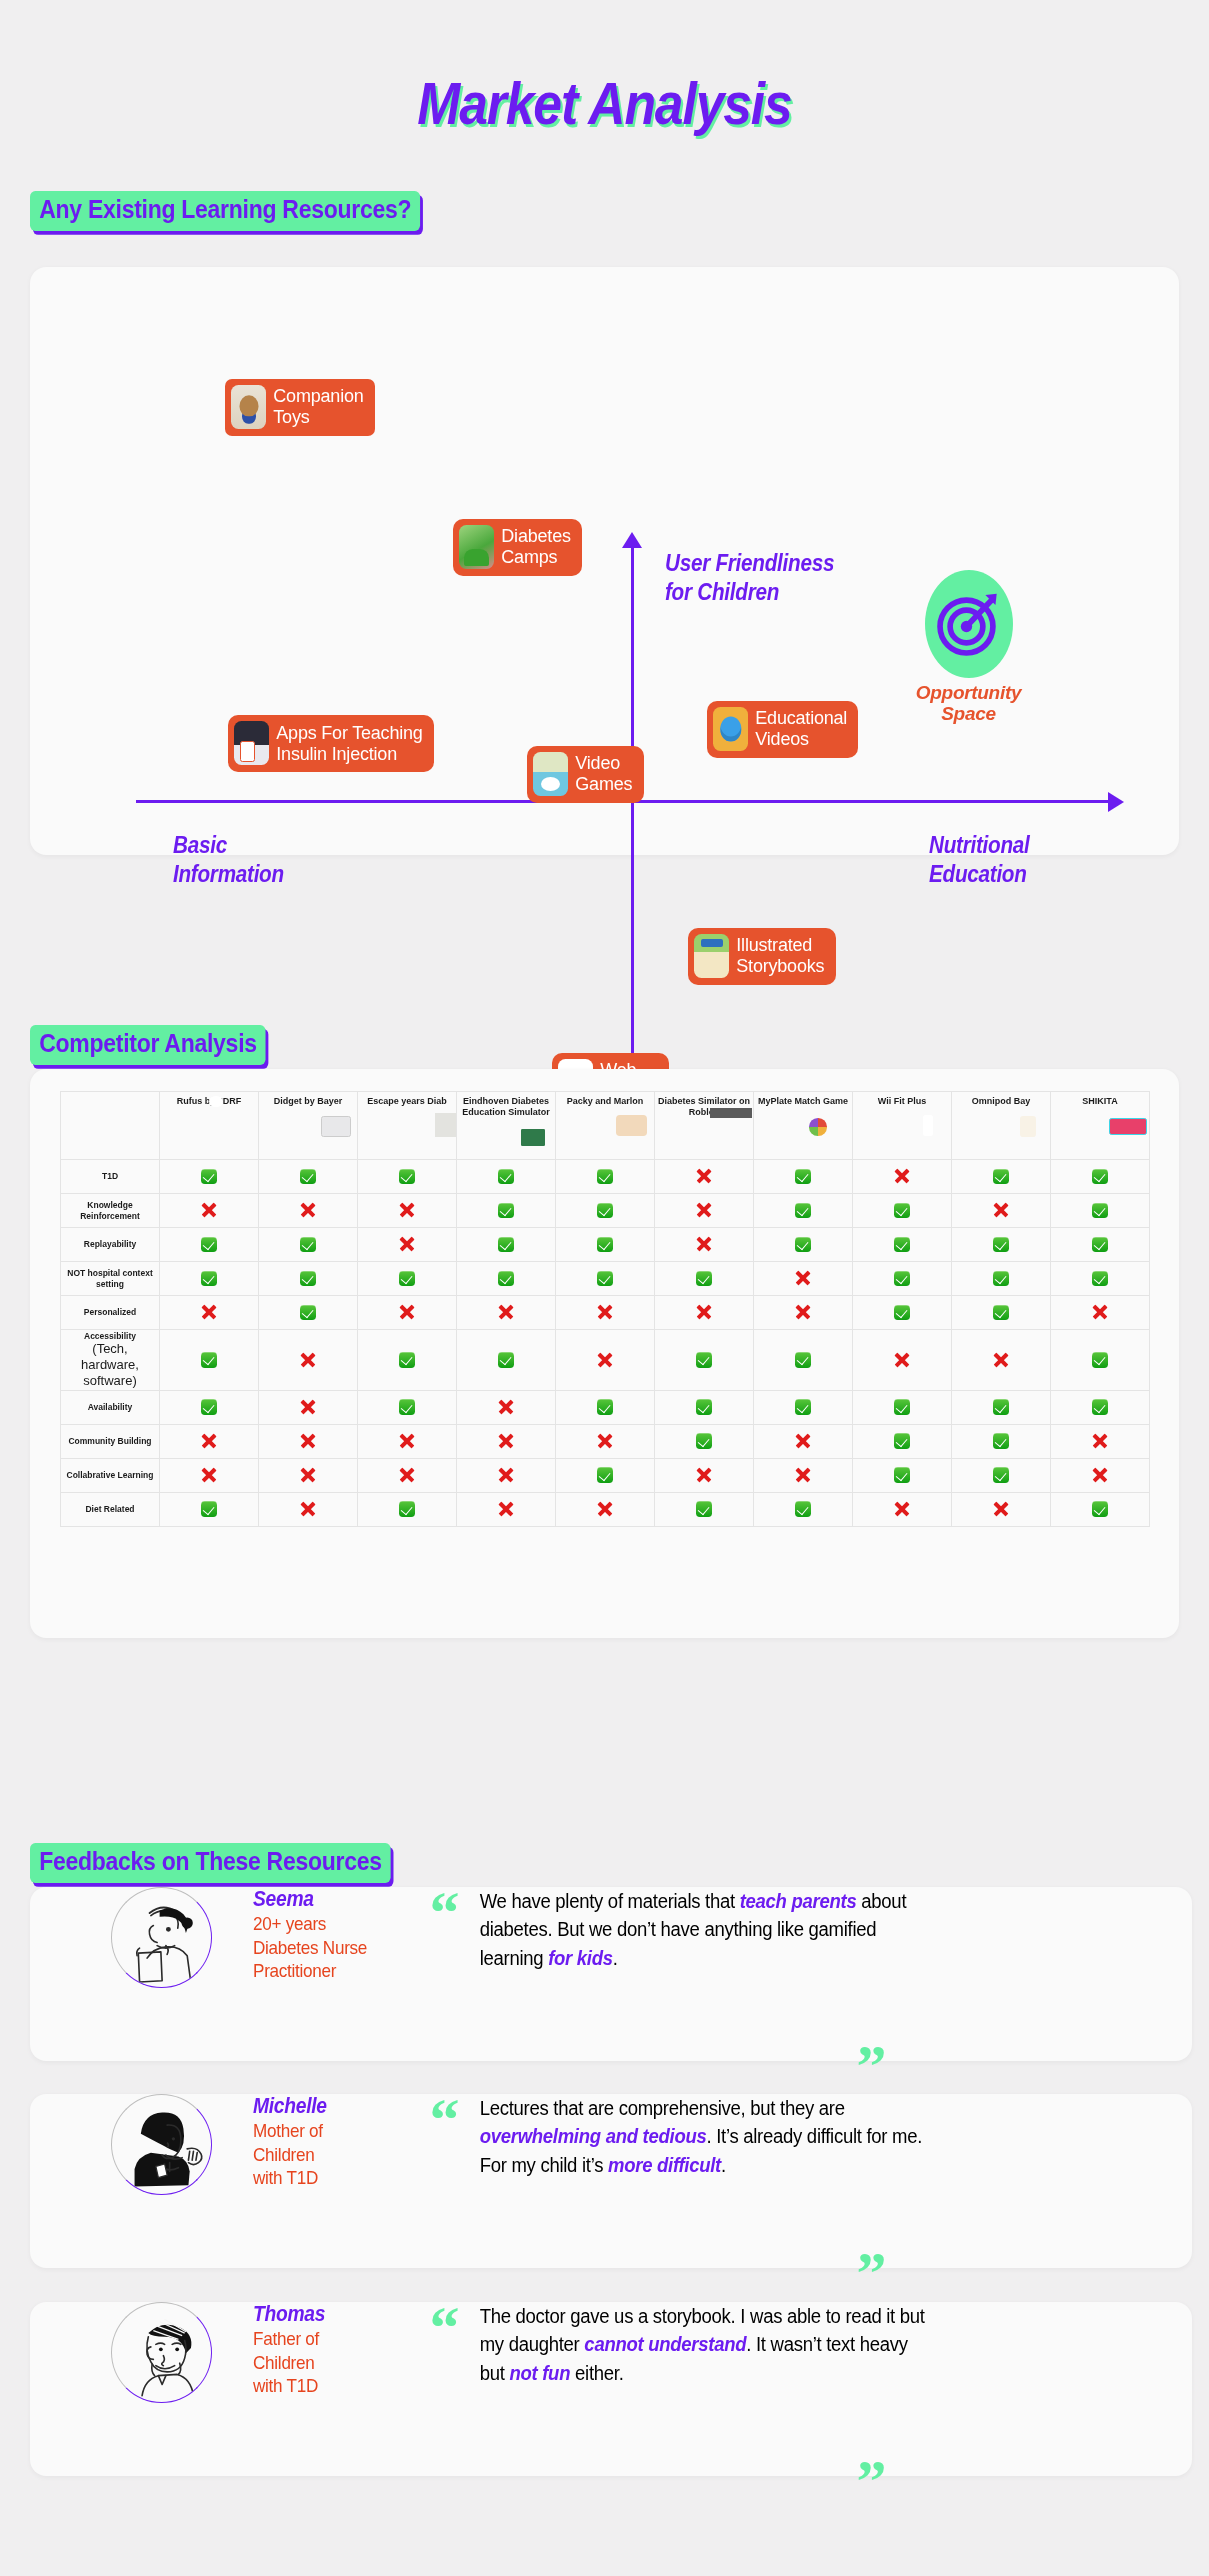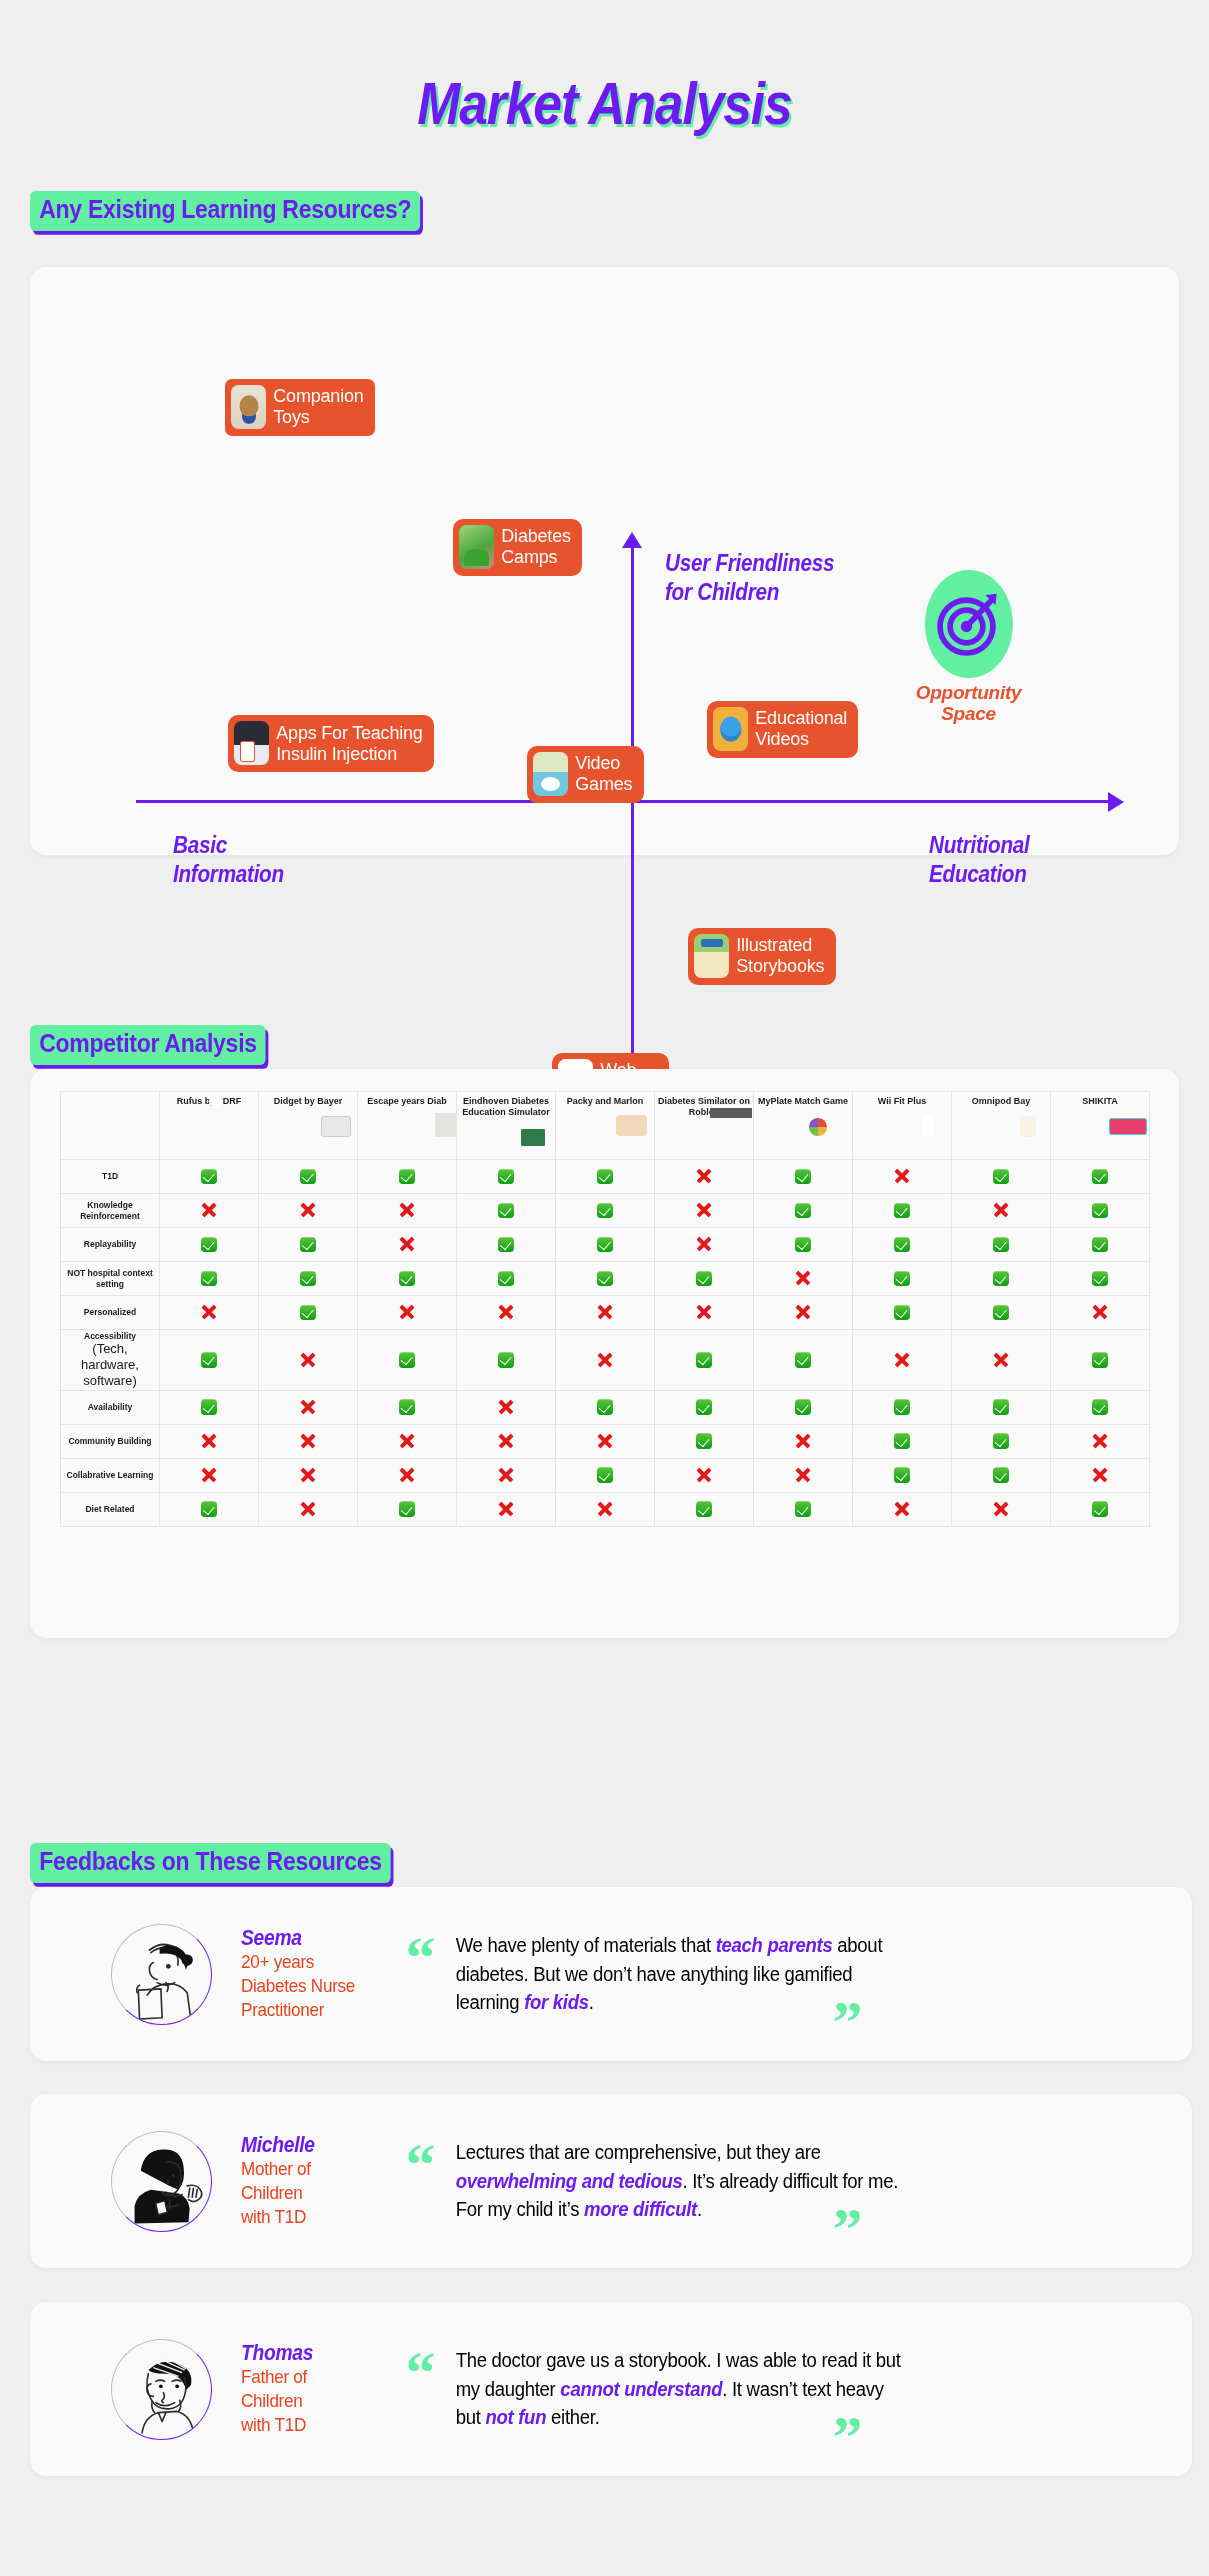--- a/index.html
+++ b/index.html
@@ -230,21 +230,21 @@
   .ct-omnipod{background:linear-gradient(#f0b96a,#e09a3f);}
   .ct-omnipod::after{content:"";position:absolute;left:19px;top:6.3px;width:16.4px;height:21.4px;background:#f8f2e6;border-radius:3.1px;}
   .ct-shikita{background:linear-gradient(#d6a8e8,#b87ae0);}
   .ct-shikita::after{content:"";position:absolute;left:8.8px;top:8.8px;width:36px;height:15px;background:#e8406a;border-radius:2.5px;border:1.9px solid #3ad6e8;}
 
   
   .feedback-card {
     position: absolute; left: 30px; width: 1162px; height: 174px;
     background: #fafafa; border-radius: 16.4px;
     box-shadow: 0 1.9px 5px rgba(0,0,0,0.045);
-    display: flex; align-items: center;
+    display: flex;  gap: 12px;
   }
   #fb-0 { top: 1887px; }
   #fb-1 { top: 2094px; }
   #fb-2 { top: 2302px; }
 
   .avatar {
     width: 101px; height: 101px; margin-left: 81px;
     border-radius: 50%;
     border: 1.3px solid #bdbdbd;
     border-right-color: #6c1cf0;

